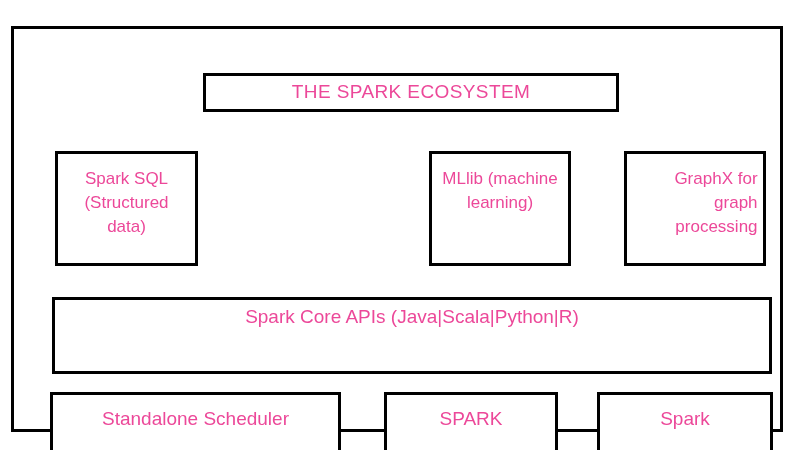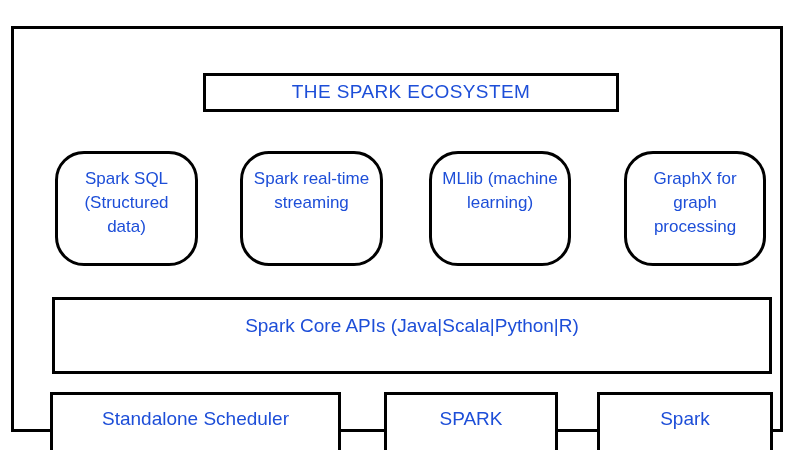--- a/index.html
+++ b/index.html
@@ -37,61 +37,60 @@
   
   .box {
     position: absolute;
     border: 3px solid #000000;
     box-sizing: border-box;
     background: #ffffff;
     display: flex;
     justify-content: center;
     text-align: center;
     line-height: 1.42;
-    color: #1d4ed8;
+    color: #ec4899;
   }
 
   
   .title-box {
     left: 189px;
     top: 44px;
     width: 416px;
     height: 39px;
     align-items: center;
     font-size: 19px;
     letter-spacing: 0.4px;
   }
 
   
   .component-box {
     top: 122px;
     height: 115px;
     align-items: flex-start;
     padding-top: 13px;
     font-size: 17px;
-    border-radius: 29px;
   }
   .component-box .box-label {
     display: block;
     width: 92%;
   }
 
   .comp-spark-sql     { left: 41px;  width: 143px; }
   .comp-streaming     { left: 226px; width: 143px; }
   .comp-mllib         { left: 415px; width: 142px; }
-  .comp-graphx        { left: 610px; width: 142px; }
+  .comp-graphx        { left: 610px; width: 142px; text-align: right; }
 
   
   .core-box {
     left: 38px;
     top: 268px;
     width: 720px;
     height: 77px;
     align-items: flex-start;
-    padding-top: 13px;
+    padding-top: 4px;
     font-size: 19px;
   }
 
   
   .manager-box {
     top: 363px;
     height: 61px;
     align-items: flex-start;
     padding-top: 11px;
     font-size: 19px;
@@ -109,23 +108,20 @@
   <div class="outer-frame">
 
     <div class="box title-box">
       <span class="box-label">THE SPARK ECOSYSTEM</span>
     </div>
 
     <div class="box component-box comp-spark-sql">
       <span class="box-label">Spark SQL (Structured data)</span>
     </div>
 
-    <div class="box component-box comp-streaming">
-      <span class="box-label">Spark real-time streaming</span>
-    </div>
 
     <div class="box component-box comp-mllib">
       <span class="box-label">MLlib (machine learning)</span>
     </div>
 
     <div class="box component-box comp-graphx">
       <span class="box-label">GraphX for graph processing</span>
     </div>
 
     <div class="box core-box">

